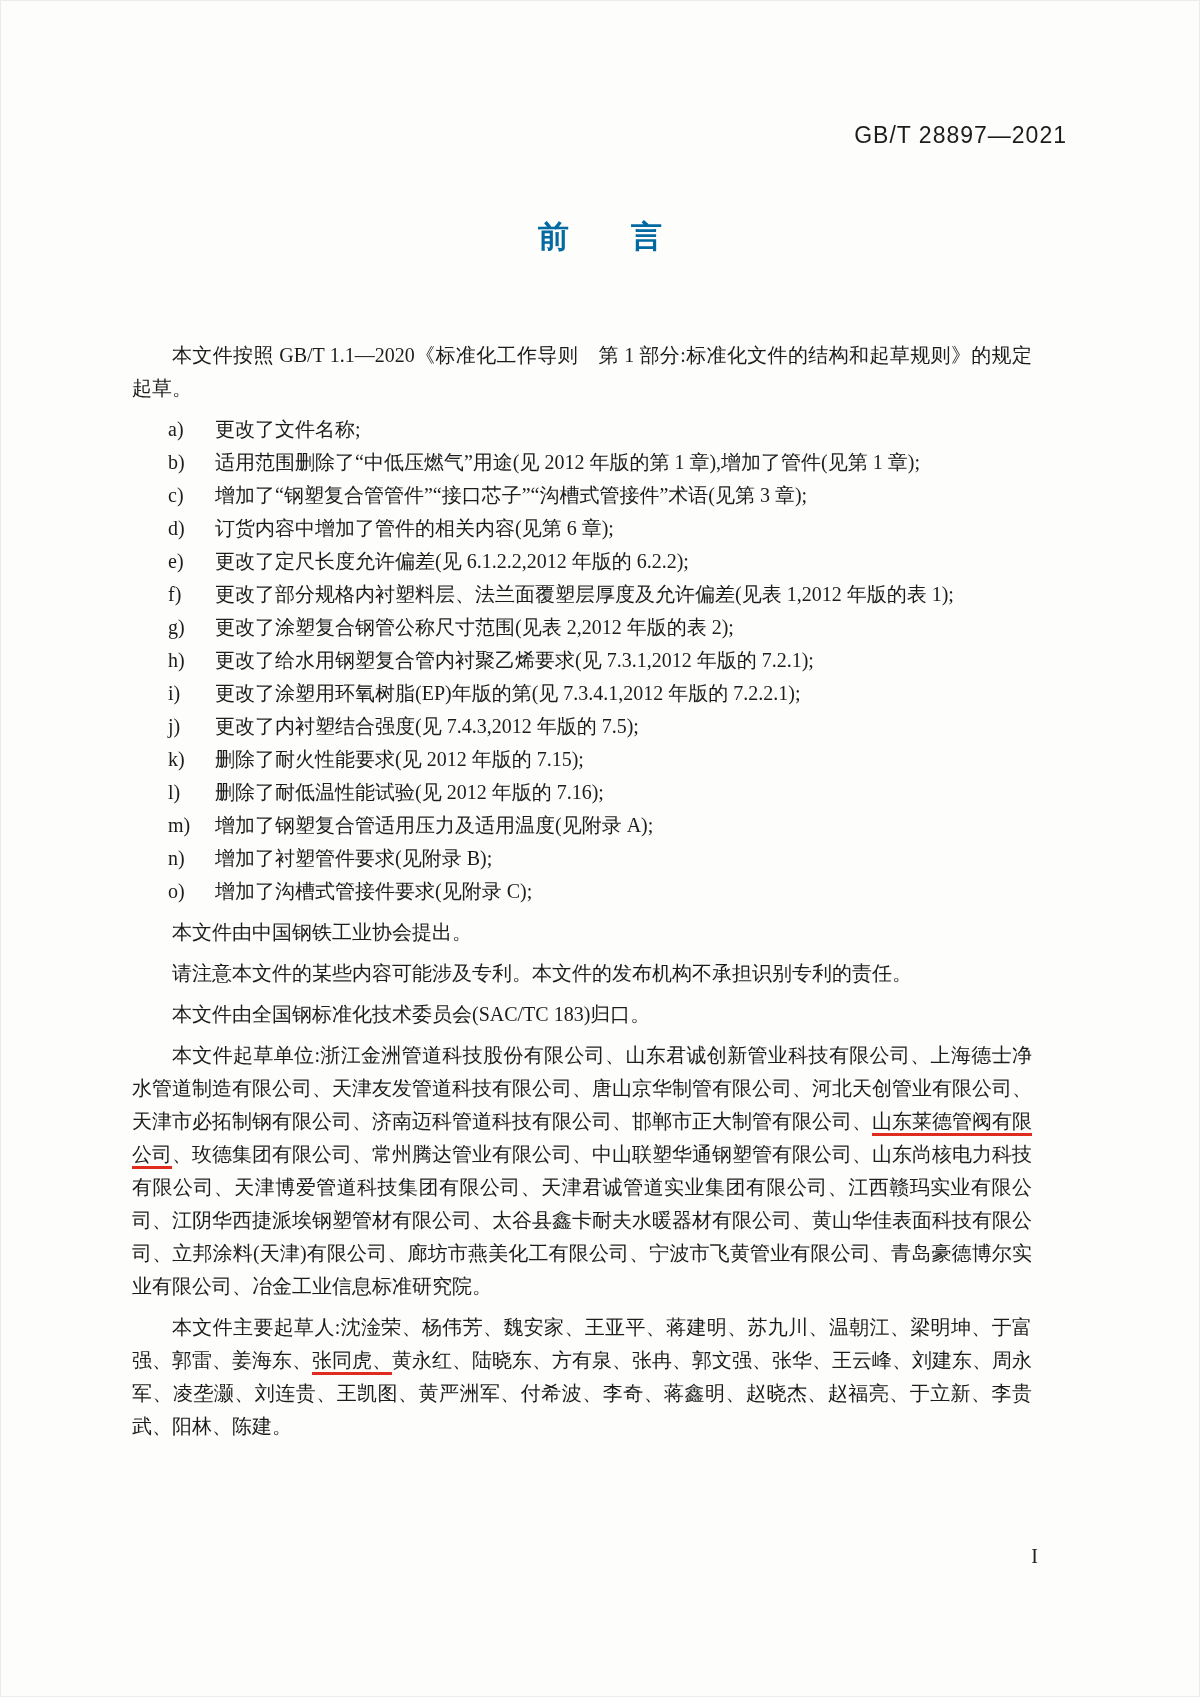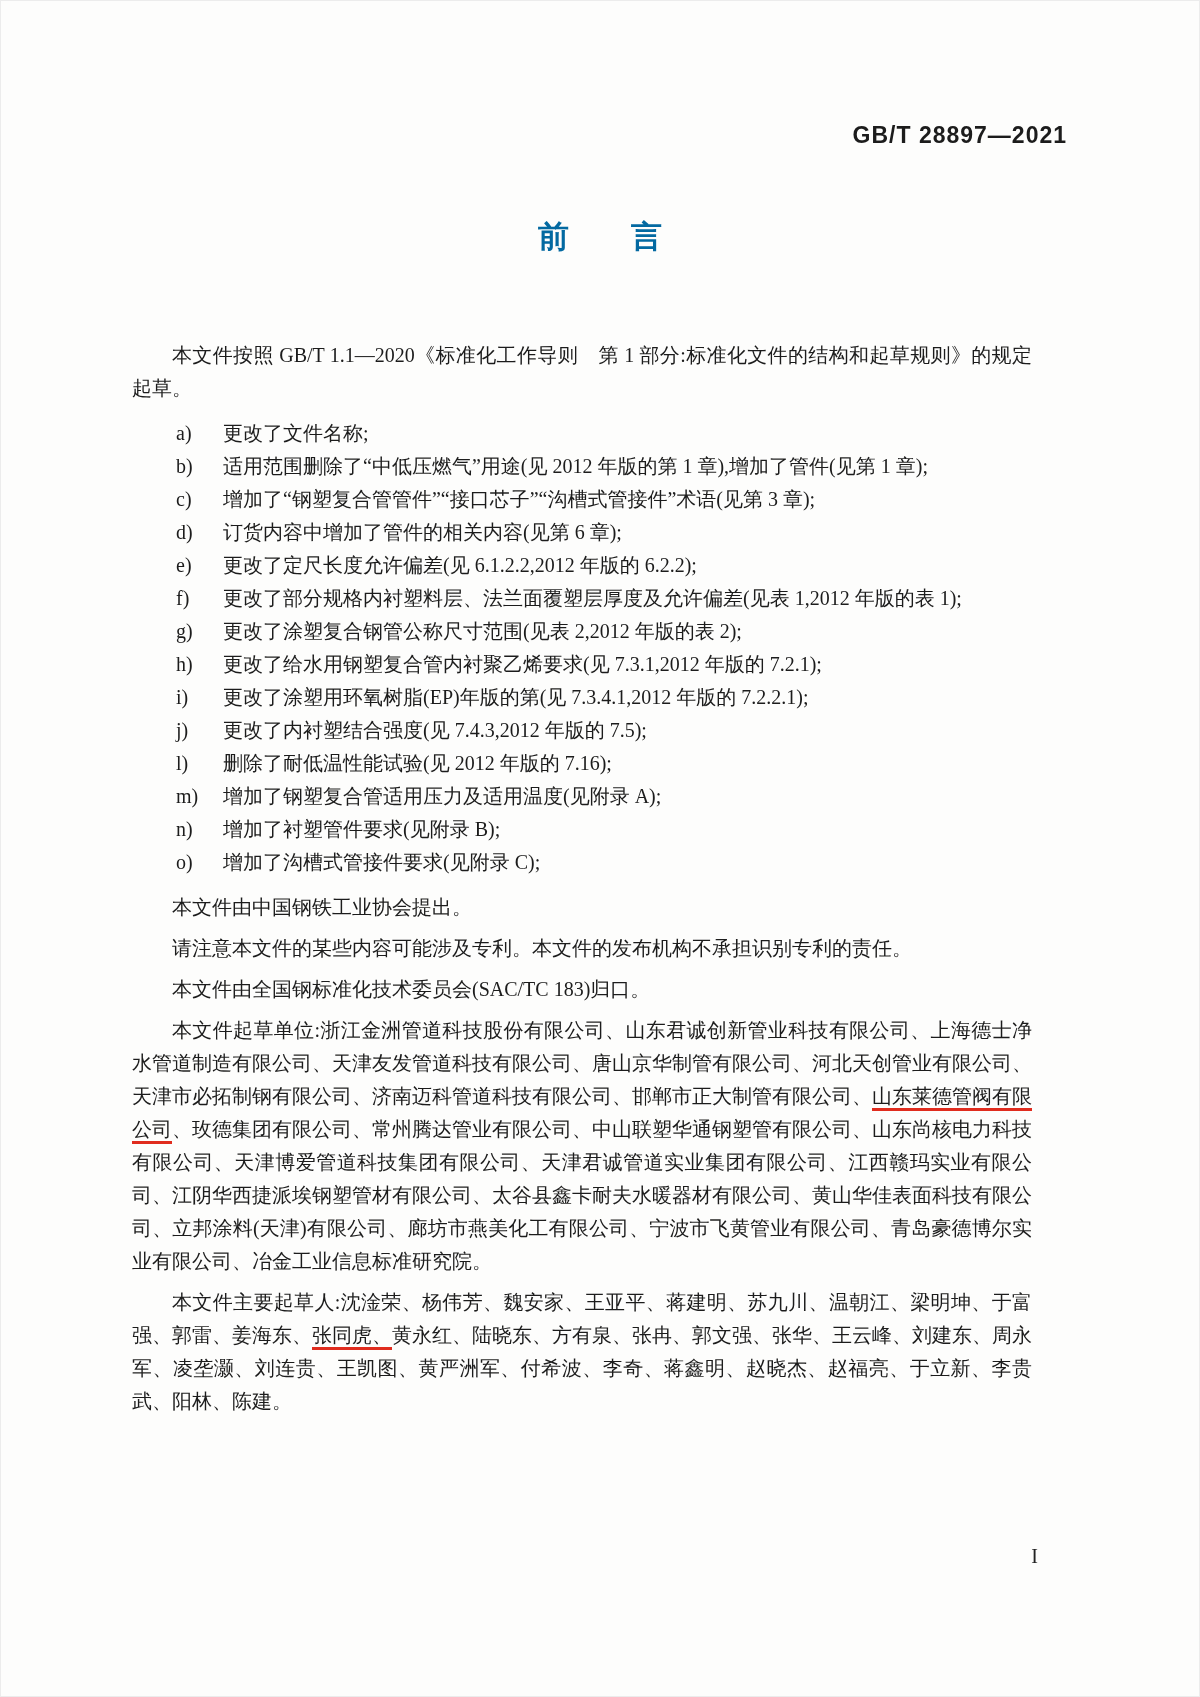--- a/index.html
+++ b/index.html
@@ -15,21 +15,21 @@
     color: #1c1c1c;
     font-family: "Liberation Serif", "DejaVu Serif", serif;
     overflow: hidden;
     box-shadow: inset 0 0 0 1px #ececec;
   }
   .doc-code {
     position: absolute;
     top: 122px;
     right: 133px;
     font-family: "Liberation Sans", "DejaVu Sans", sans-serif;
-    font-weight: 700;
+    font-weight: 400;
     font-size: 23px;
     letter-spacing: 1px;
     white-space: nowrap;
   }
   .doc-title {
     position: absolute;
     top: 216px;
     left: 0;
     width: 100%;
     margin: 0;
@@ -47,21 +47,21 @@
     font-size: 20px;
     line-height: 33px;
     text-align: justify;
     text-justify: inter-ideograph;
   }
   .para {
     margin: 8px;
     text-indent: 2em;
   }
   .changes {
-    margin: 12px;
+    margin: 4px;
     padding: 0;
     list-style: none;
   }
   .change-item {
     padding-left: 40px;
   }
   .change-label {
     display: inline-block;
     min-width: 47px;
   }
@@ -96,20 +96,21 @@
       <li class="change-item"><span class="change-label">a)</span><span>更改了文件名称;</span></li>
       <li class="change-item"><span class="change-label">b)</span><span>适用范围删除了“中低压燃气”用途(见 2012 年版的第 1 章),增加了管件(见第 1 章);</span></li>
       <li class="change-item"><span class="change-label">c)</span><span>增加了“钢塑复合管管件”“接口芯子”“沟槽式管接件”术语(见第 3 章);</span></li>
       <li class="change-item"><span class="change-label">d)</span><span>订货内容中增加了管件的相关内容(见第 6 章);</span></li>
       <li class="change-item"><span class="change-label">e)</span><span>更改了定尺长度允许偏差(见 6.1.2.2,2012 年版的 6.2.2);</span></li>
       <li class="change-item"><span class="change-label">f)</span><span>更改了部分规格内衬塑料层、法兰面覆塑层厚度及允许偏差(见表 1,2012 年版的表 1);</span></li>
       <li class="change-item"><span class="change-label">g)</span><span>更改了涂塑复合钢管公称尺寸范围(见表 2,2012 年版的表 2);</span></li>
       <li class="change-item"><span class="change-label">h)</span><span>更改了给水用钢塑复合管内衬聚乙烯要求(见 7.3.1,2012 年版的 7.2.1);</span></li>
       <li class="change-item"><span class="change-label">i)</span><span>更改了涂塑用环氧树脂(EP)年版的第(见 7.3.4.1,2012 年版的 7.2.2.1);</span></li>
       <li class="change-item"><span class="change-label">j)</span><span>更改了内衬塑结合强度(见 7.4.3,2012 年版的 7.5);</span></li>
+      <li class="change-item"><span class="change-label">k)</span><span>删除了耐火性能要求(见 2012 年版的 7.15);</span></li>
       <li class="change-item"><span class="change-label">l)</span><span>删除了耐低温性能试验(见 2012 年版的 7.16);</span></li>
       <li class="change-item"><span class="change-label">m)</span><span>增加了钢塑复合管适用压力及适用温度(见附录 A);</span></li>
       <li class="change-item"><span class="change-label">n)</span><span>增加了衬塑管件要求(见附录 B);</span></li>
       <li class="change-item"><span class="change-label">o)</span><span>增加了沟槽式管接件要求(见附录 C);</span></li>
     </ol>
 
     <p class="para">本文件由中国钢铁工业协会提出。</p>
 
     <p class="para">请注意本文件的某些内容可能涉及专利。本文件的发布机构不承担识别专利的责任。</p>
 

